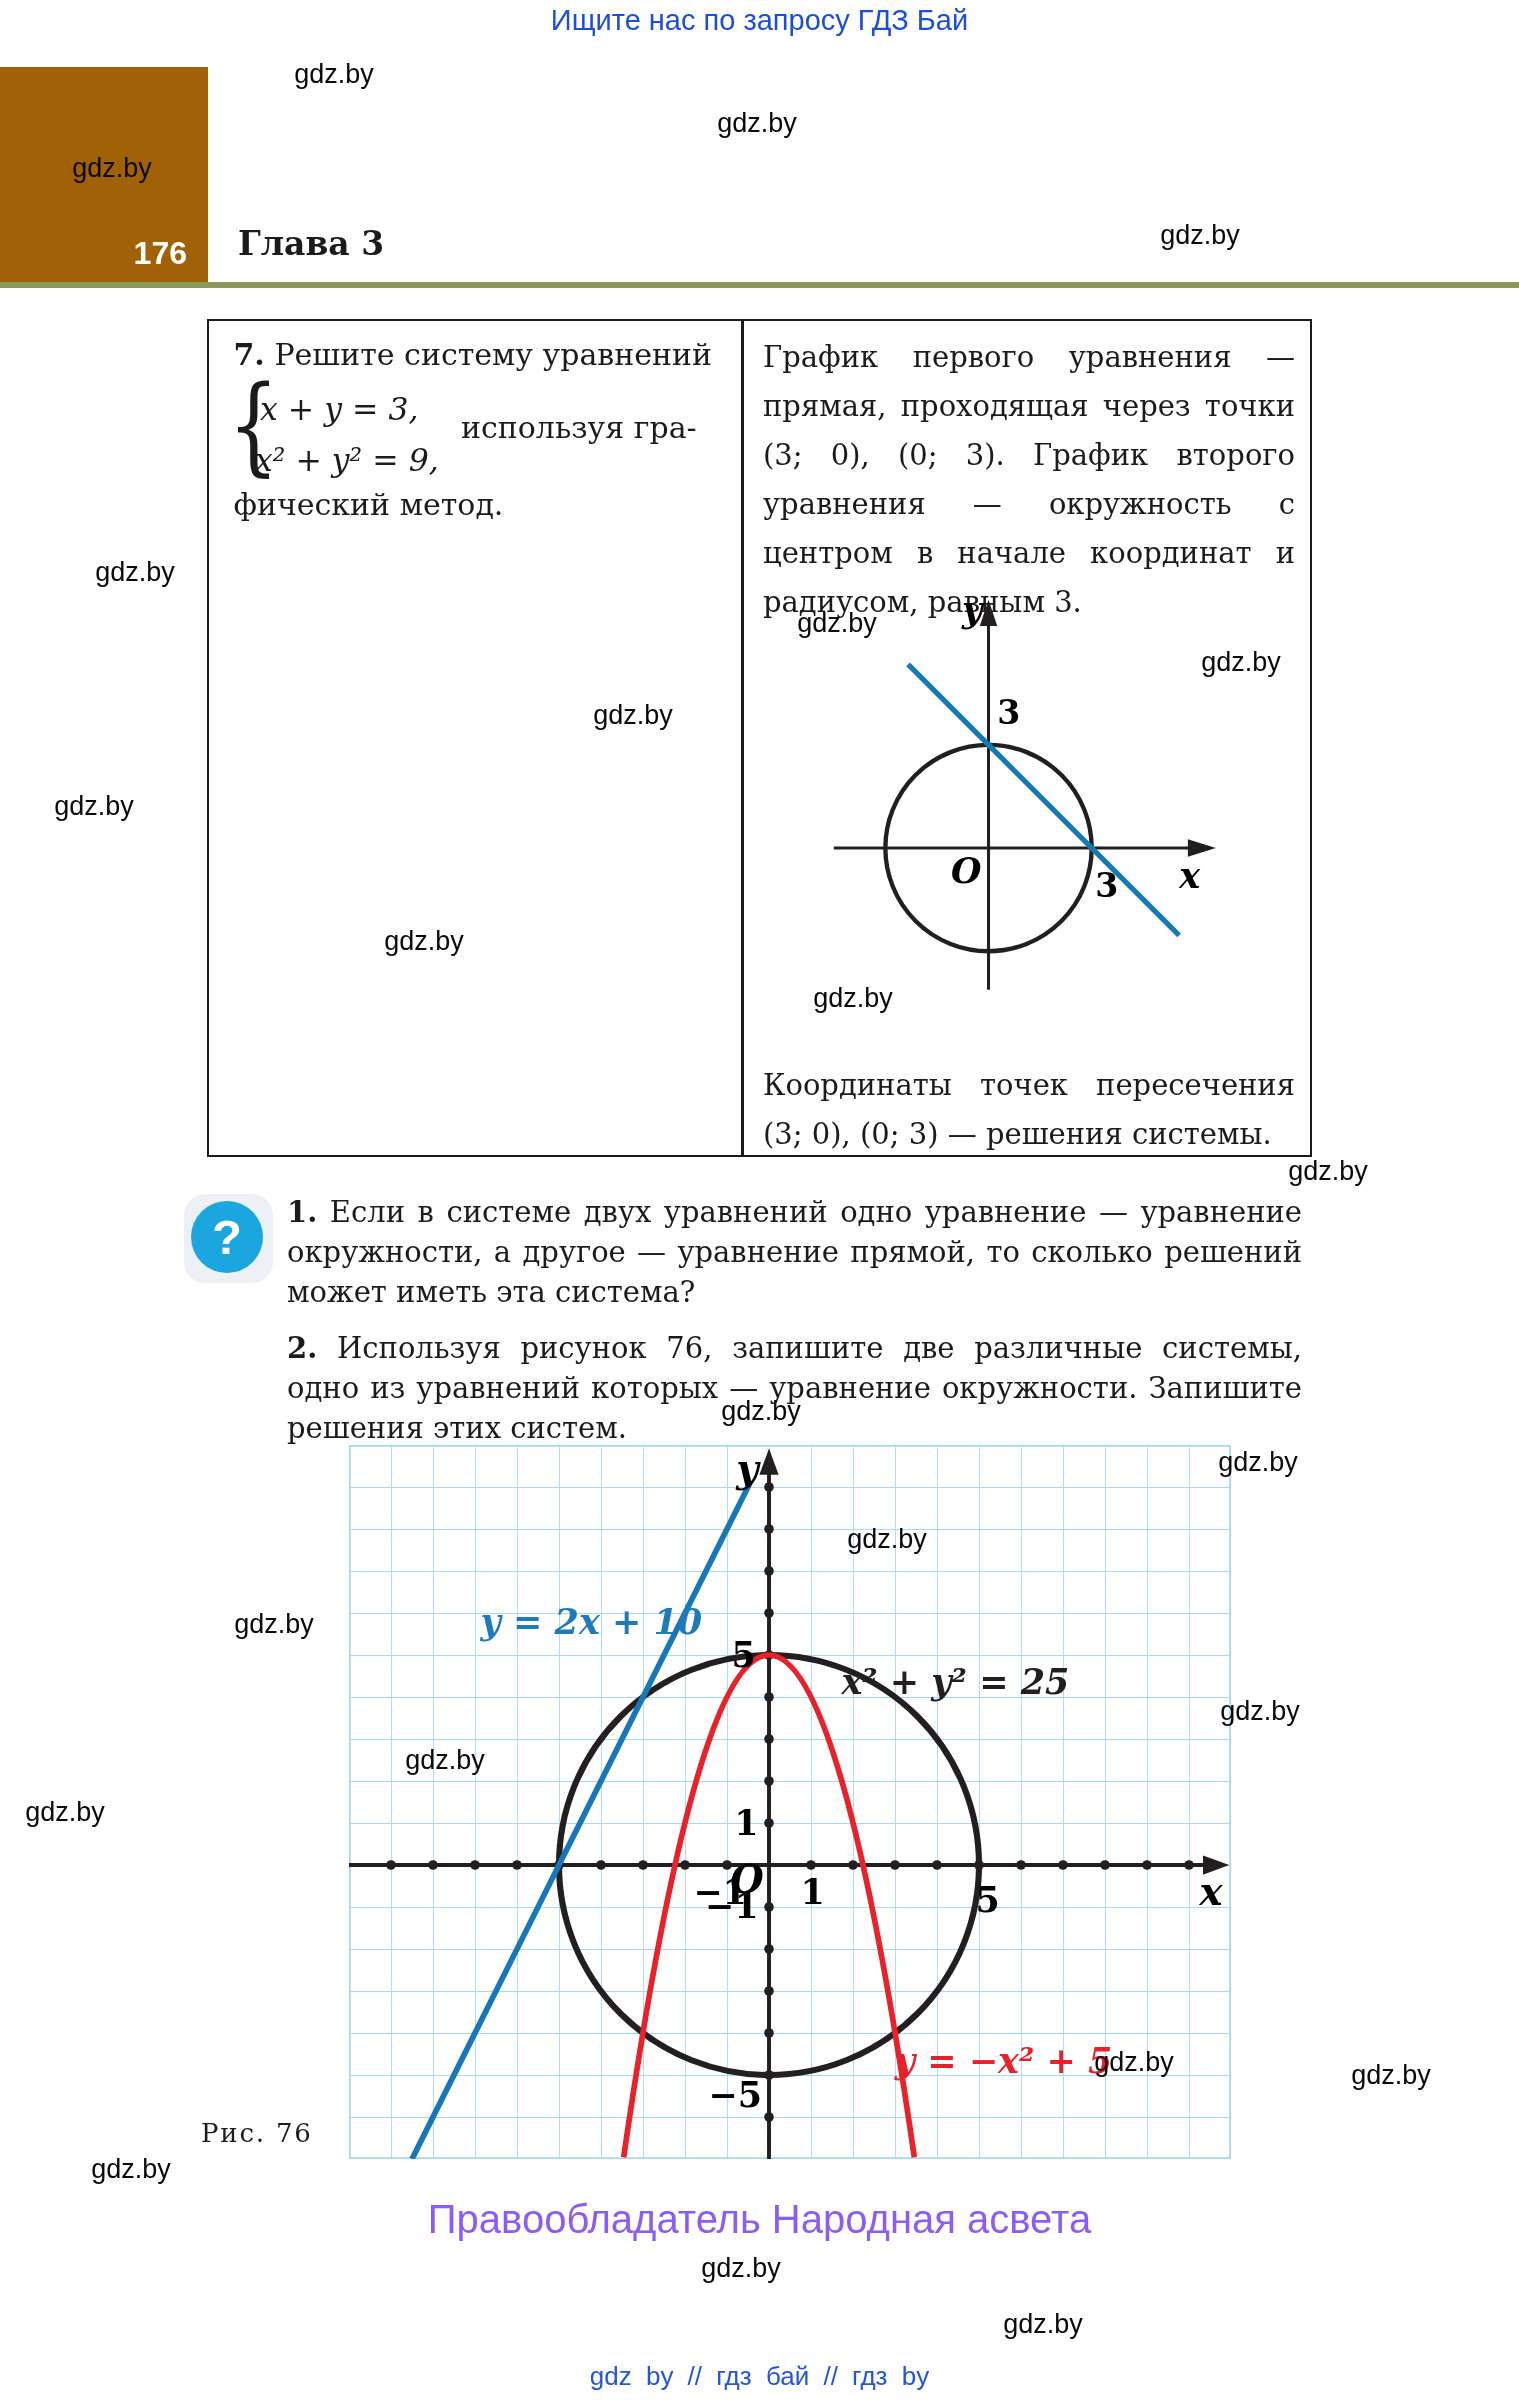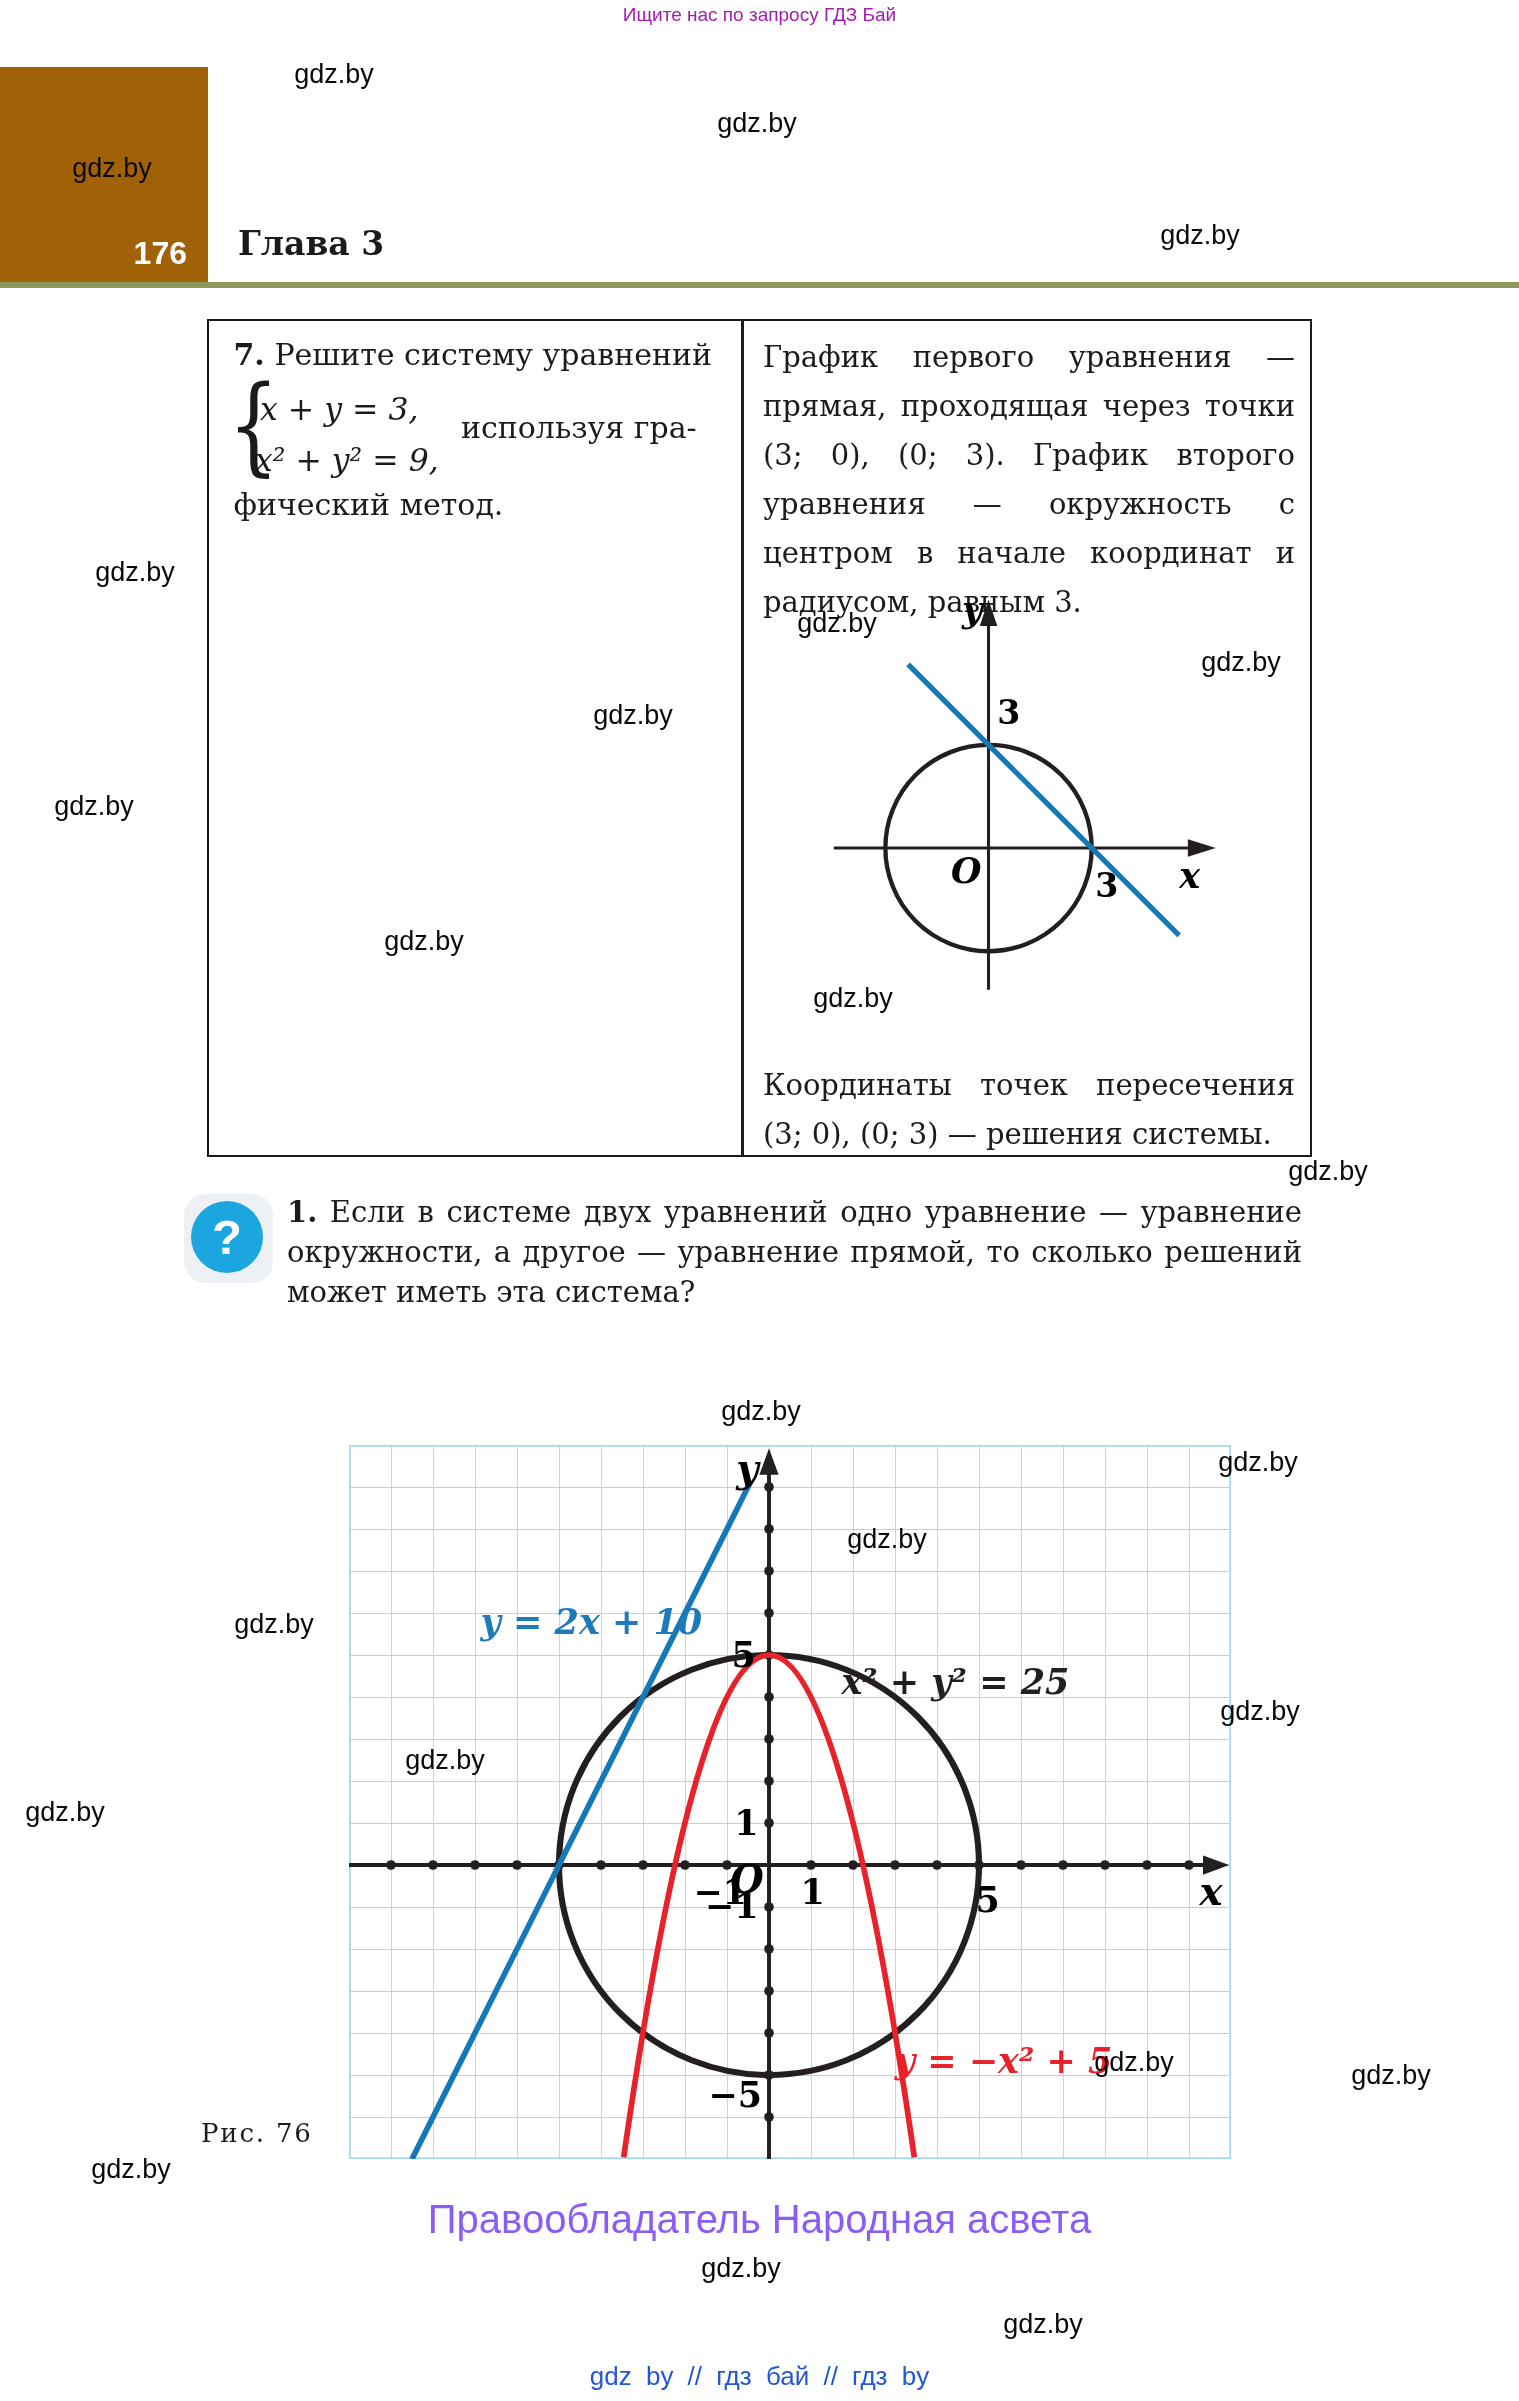--- a/index.html
+++ b/index.html
@@ -1,21 +1,21 @@
 <!DOCTYPE html>
 <html style="font-size:14px"><head>
 <meta charset="utf-8">
 <style>
   html,body{margin:0;padding:0;}
   body{width:1519px;height:2401px;position:relative;background:#ffffff;overflow:hidden;
        font-family:"DejaVu Serif","Liberation Serif",serif;color:#1b1b1b;}
   .abs{position:absolute;}
   .sans{font-family:"Liberation Sans","DejaVu Sans",sans-serif;}
   
-  .promo{top:3.5px;left:50%;transform:translateX(-50%);color:#a21caf;font-size:19px;white-space:nowrap;}
+  .promo{top:3.5px;left:50%;transform:translateX(-50%);color:#1d4ed8;font-size:29px;white-space:nowrap;}
   
   .side-box{left:0;top:67px;width:208px;height:215px;background:#a16207;}
   .head-rule{left:0;top:282px;width:1519px;height:6.1px;background:#8c9858;}
   .pagenum{right:21px;bottom:10.5px;color:#ffffff;font-size:32px;font-weight:bold;}
   .chapter{left:238px;top:224px;font-size:33px;font-weight:bold;white-space:nowrap;}
   
   .tbl{left:207px;top:319px;width:1105px;height:838px;border:2.6px solid #1b1b1b;box-sizing:border-box;}
   .tbl-divider{left:532px;top:0;width:2.6px;height:100%;background:#1b1b1b;}
   .cell-left{left:0;top:0;width:532px;height:100%;border-radius:12px;}
   .cell-right{left:535px;top:0;width:568px;height:100%;}
@@ -97,20 +97,21 @@
   </div>
 </div>
 
 <div class="abs q-bg"></div>
 <div class="abs q-circle">
     <span class="q-mark">?</span>
   </div>
 
 <div class="abs questions">
   <p><span class="bnum">1.</span> <span>Если в системе двух уравнений одно уравнение — уравнение окружности, а другое — уравнение прямой, то сколько решений может иметь эта система?</span></p>
+  <p><span class="bnum">2.</span> <span>Используя рисунок 76, запишите две различные системы, одно из уравнений которых — уравнение окружности. Запишите решения этих систем.</span></p>
 </div>
 
 <svg class="abs" style="left:349px;top:1445px;" width="882" height="714" viewBox="0 0 1008 816">
   <defs>
     <pattern id="grid" width="48" height="48" patternUnits="userSpaceOnUse">
       <path d="M48 0H0V48" fill="none" stroke="#a4dbec" stroke-width="2"></path>
     </pattern>
   </defs>
   <rect x="0" y="0" width="1008" height="816" fill="url(#grid)"></rect>
   <rect x="1" y="1" width="1006" height="814" fill="none" stroke="#a4dbec" stroke-width="2"></rect>

